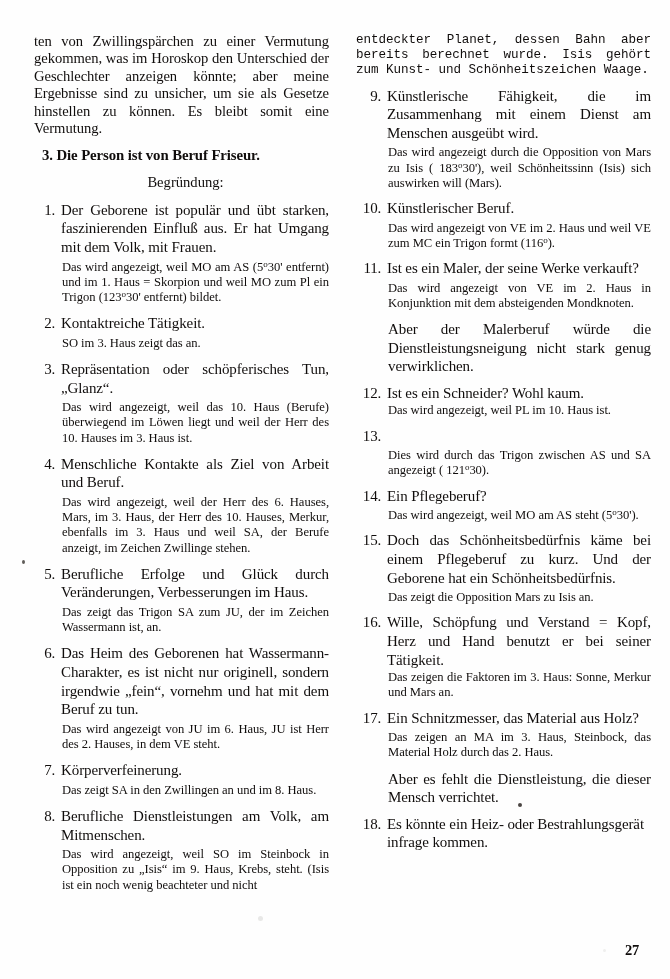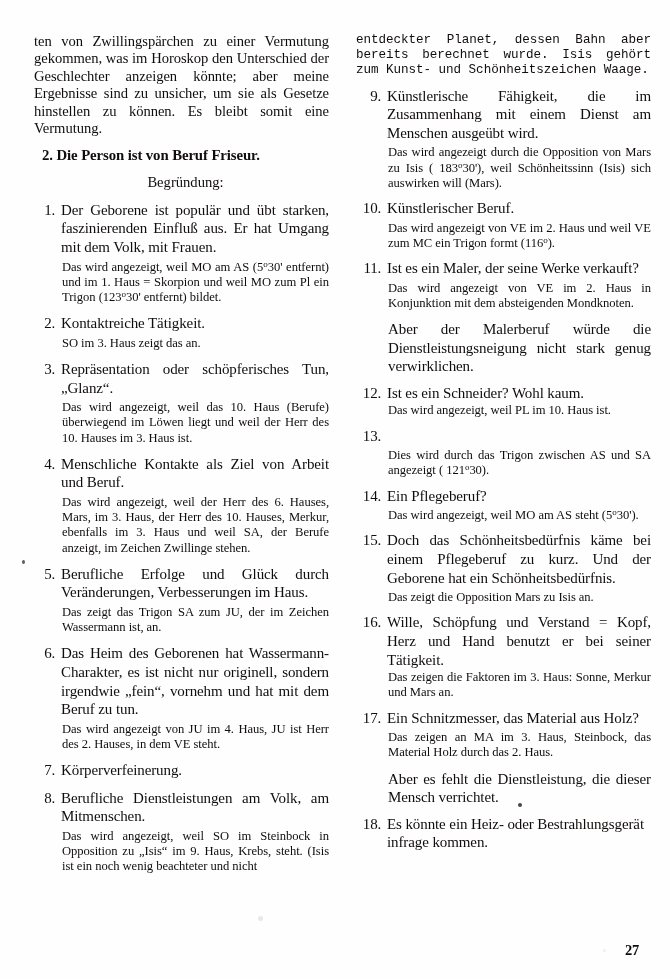--- a/index.html
+++ b/index.html
@@ -154,21 +154,21 @@
 <body>
 
 <div class="page">
 
   <div class="columns">
 
     <div class="col col-left">
 
       <p class="para para-cont">ten von Zwillingspärchen zu einer Vermutung gekommen, was im Horoskop den Unterschied der Geschlechter anzeigen könnte; aber meine Ergebnisse sind zu unsicher, um sie als Gesetze hinstellen zu können. Es bleibt somit eine Vermutung.</p>
 
-      <p class="heading">2. Die Person ist von Beruf Friseur.</p>
+      <p class="heading">3. Die Person ist von Beruf Friseur.</p>
 
       <p class="lead">Begründung:</p>
 
       <div class="item item-left">
         <div class="item-num">1.</div>
         <div class="item-body">Der Geborene ist populär und übt starken, faszinierenden Einfluß aus. Er hat Umgang mit dem Volk, mit Frauen.</div>
       </div>
       <p class="expl">Das wird angezeigt, weil MO am AS (5<sup class="deg">o</sup>30' entfernt) und im 1. Haus = Skorpion und weil MO zum Pl ein Trigon (123<sup class="deg">o</sup>30' entfernt) bildet.</p>
 
       <div class="item item-left">
@@ -192,26 +192,27 @@
       <div class="item item-left">
         <div class="item-num">5.</div>
         <div class="item-body">Berufliche Erfolge und Glück durch Veränderungen, Verbesserungen im Haus.</div>
       </div>
       <p class="expl">Das zeigt das Trigon SA zum JU, der im Zeichen Wassermann ist, an.</p>
 
       <div class="item item-left">
         <div class="item-num">6.</div>
         <div class="item-body">Das Heim des Geborenen hat Wassermann-Charakter, es ist nicht nur originell, sondern irgendwie „fein“, vornehm und hat mit dem Beruf zu tun.</div>
       </div>
-      <p class="expl">Das wird angezeigt von JU im 4. Haus, JU ist Herr des 2. Hauses, in dem VE steht.</p>
+      <p class="expl">Das wird angezeigt von JU im 6. Haus, JU ist Herr des 2. Hauses, in dem VE steht.</p>
 
       <div class="item item-left">
         <div class="item-num">7.</div>
         <div class="item-body nojust">Körperverfeinerung.</div>
       </div>
+      <p class="expl nojust">Das zeigt SA in den Zwillingen an und im 8. Haus.</p>
 
       <div class="item item-left">
         <div class="item-num">8.</div>
         <div class="item-body">Berufliche Dienstleistungen am Volk, am Mitmenschen.</div>
       </div>
       <p class="expl">Das wird angezeigt, weil SO im Steinbock in Opposition zu „Isis“ im 9. Haus, Krebs, steht. (Isis ist ein noch wenig beachteter und nicht</p>
 
     </div>
 
     <div class="col col-right">

